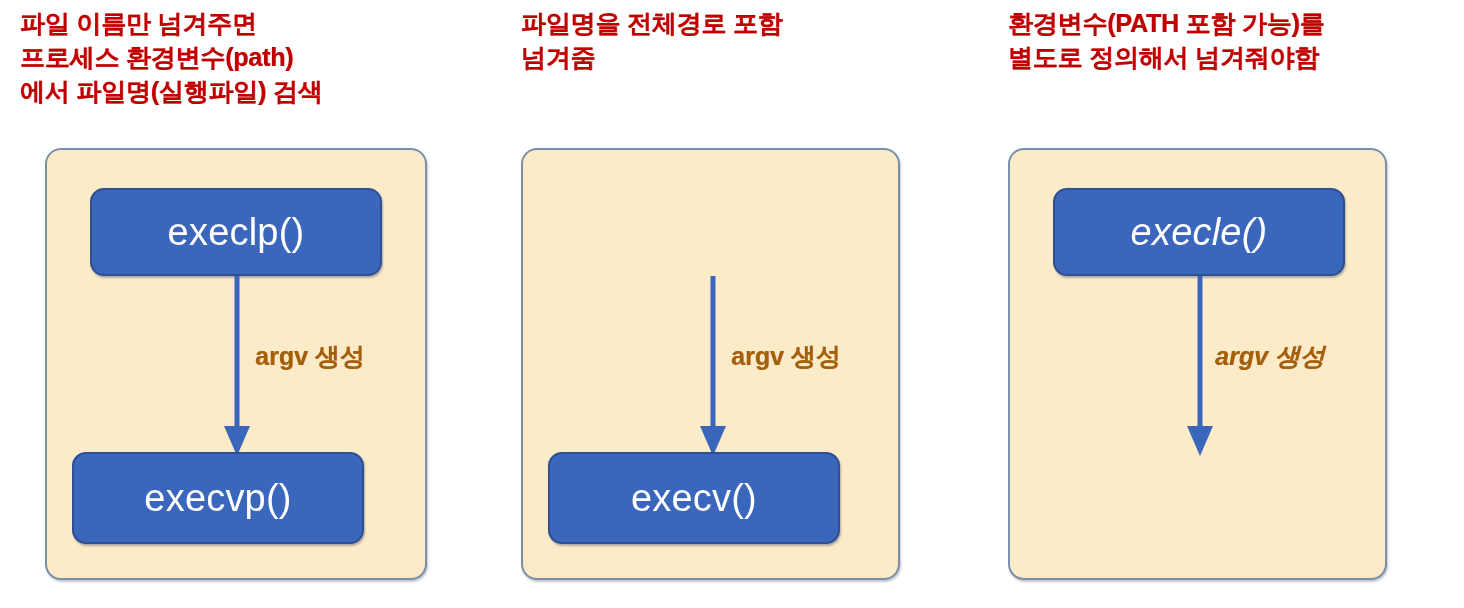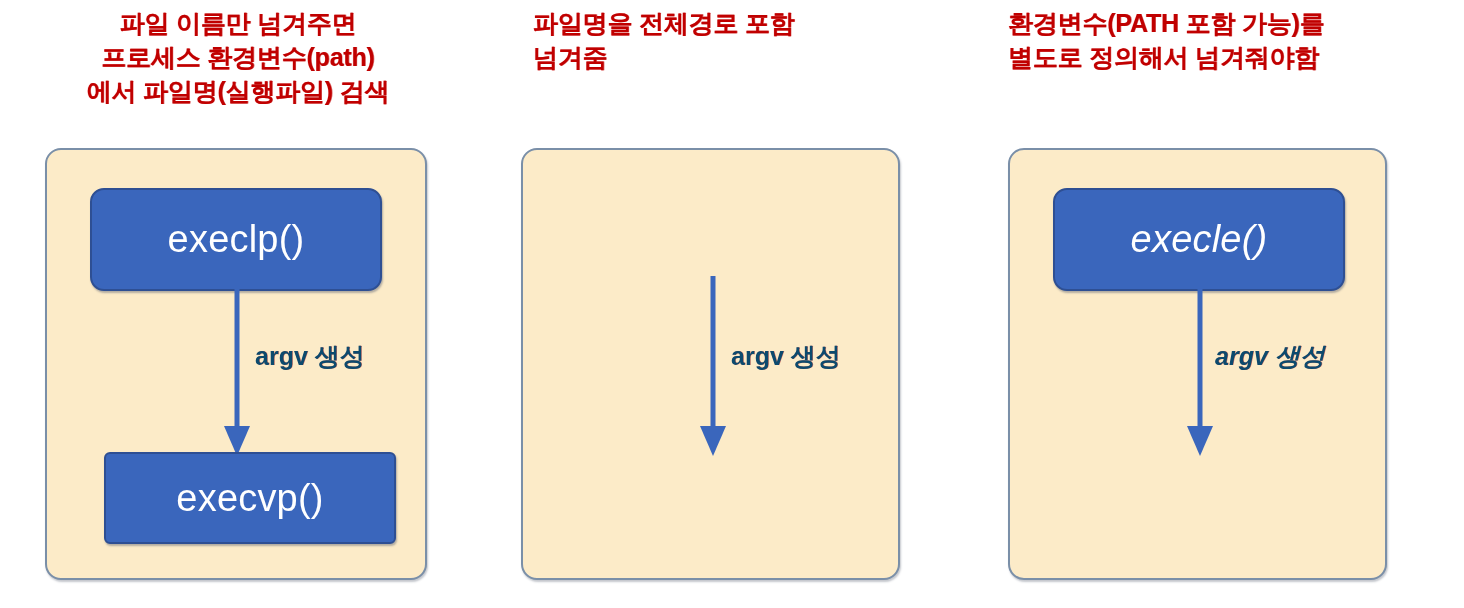--- a/index.html
+++ b/index.html
@@ -38,22 +38,22 @@
     position: absolute;
     top: 6px;
     color: #C00000;
     font-weight: bold;
     font-size: 25px;
     line-height: 34px;
     letter-spacing: -0.2px;
     white-space: pre-line;
     text-shadow: 0.6px 0 0 rgba(192,0,0,0.55), -0.4px 0 0 rgba(255,120,120,0.35);
   }
-  .col-1 .caption { left: 8px;  width: 460px; text-align: center; }
-  .col-2 .caption { left: 9px;  width: 410px; margin-left: 12px; }
+  .col-1 .caption { left: 20px;  width: 460px; }
+  .col-2 .caption { left: 9px;  width: 410px; }
   .col-3 .caption { left: 9px;  width: 460px; }
 
   
   .group-box {
     position: absolute;
     background: #FCEBC8;
     border: 2px solid #7A8FA8;
     border-radius: 16px;
     box-shadow: 1px 2px 2px rgba(60,70,90,0.30);
     box-sizing: border-box;
@@ -71,39 +71,39 @@
     box-sizing: border-box;
     display: flex;
     align-items: center;
     justify-content: center;
     color: #ffffff;
     font-size: 38px;
     font-weight: 400;
     letter-spacing: 0.2px;
     box-shadow: 1px 2px 2px rgba(40,55,90,0.35);
   }
-  .node-top    { left: 43px;  top: 38px;  width: 292px; height: 103px; }
-  .node-bottom { left: 57px;  top: 302px; width: 292px; height: 92px; border-radius: 6px; }
+  .node-top    { left: 43px;  top: 38px;  width: 292px; height: 88px; }
+  .node-bottom { left: 25px;  top: 302px; width: 292px; height: 92px; }
 
   
   .arrow-svg {
     position: absolute;
     left: 170px;
     top: 126px;
     width: 40px;
     height: 182px;
     overflow: visible;
   }
 
   
   .arrow-label {
     position: absolute;
     left: 208px;
     top: 190px;
-    color: #0c4a6e;
+    color: #a16207;
     font-weight: bold;
     font-size: 25px;
     white-space: nowrap;
     text-shadow: 0.6px 0 0 rgba(192,0,0,0.5);
   }
   .col-3 .arrow-label { left: 205px; }
 </style>
 </head>
 <body>
 
@@ -140,20 +140,23 @@
     <div class="group-box">
 
 
       <svg class="arrow-svg" viewBox="0 0 40 182">
         <line x1="20" y1="0" x2="20" y2="160" stroke="#3A66BC" stroke-width="5"></line>
         <polygon points="20,180 7,150 33,150" fill="#3A66BC"></polygon>
       </svg>
 
       <div class="arrow-label">argv 생성</div>
 
+      <div class="node node-bottom">
+        <span>execv()</span>
+      </div>
     </div>
   </div>
 
   <div class="column col-3">
     <div class="caption">환경변수(PATH 포함 가능)를
 별도로 정의해서 넘겨줘야함</div>
 
     <div class="group-box">
 
       <div class="node node-top">

